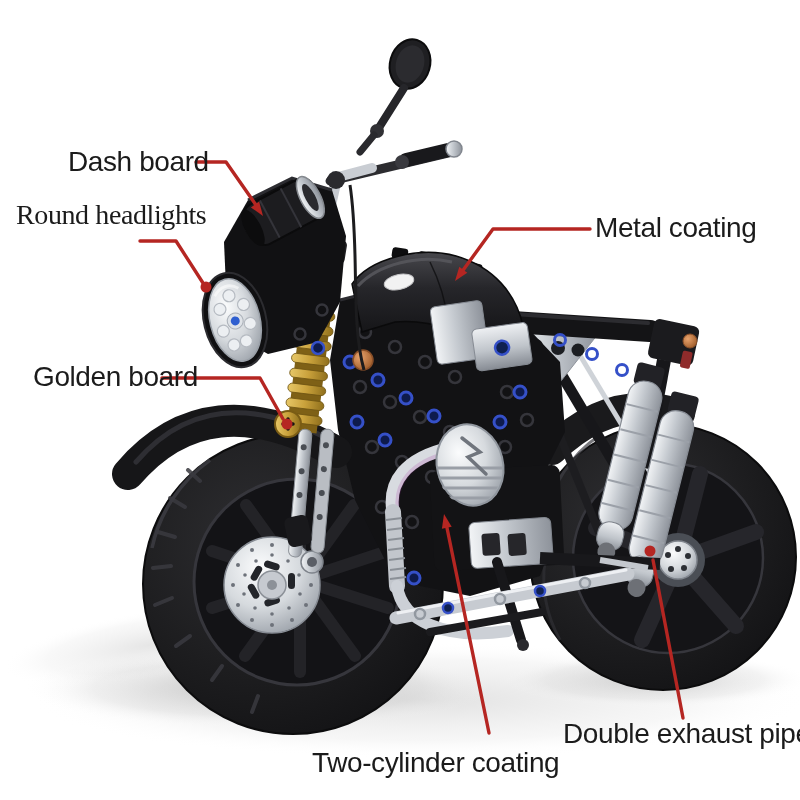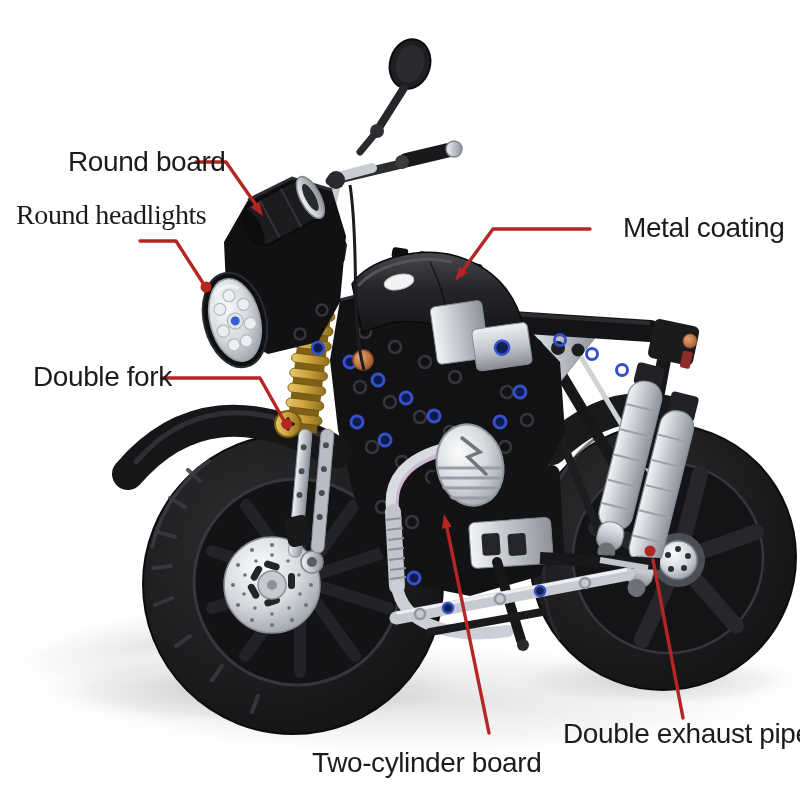--- a/index.html
+++ b/index.html
@@ -8,21 +8,21 @@
     font-family:"Liberation Sans","DejaVu Sans",sans-serif;
   }
   .stage svg{position:absolute;left:0;top:0;}
   .callout{
     position:absolute;font-size:28px;font-weight:500;line-height:1.05;
     color:var(--label-text,#1b1b1b);letter-spacing:-0.4px;white-space:nowrap;
     user-select:none;
   }
   #label-dash-board      {left:68px;  top:147px;}
   #label-round-headlights{left:16px;  top:200px;font-family:Liberation Serif, serif;}
-  #label-metal-coating   {left:623px; top:213px;}
+  #label-metal-coating   {left:595px; top:213px;}
   #label-golden-fork     {left:33px;  top:362px;}
   #label-two-cylinder    {left:312px; top:748px;}
   #label-double-exhaust  {left:563px; top:719px;}
   .leader{stroke:var(--leader-line,#b52622);stroke-width:3.4;fill:none;stroke-linecap:round;stroke-linejoin:round;}
   .leader-marker{fill:var(--leader-line,#b52622);stroke:none;}
 </style>
 </head>
 <body>
 
 <div class="stage">
@@ -443,20 +443,20 @@
     <polygon class="leader-marker" points="455,281 459.3,266.8 467.3,272.7"></polygon>
     <path class="leader" d="M 162 378 L 260 378 L 283 419"></path>
     <circle class="leader-marker" cx="287" cy="424" r="5.5"></circle>
     <path class="leader" d="M 489 733 L 446 523"></path>
     <polygon class="leader-marker" points="444,514 451.7,526.7 441.9,528.7"></polygon>
     <path class="leader" d="M 683 718 L 653 560"></path>
     <circle class="leader-marker" cx="650" cy="551" r="5.5"></circle>
   </g>
 </svg>
 
-<div class="callout" id="label-dash-board">Round board</div>
+<div class="callout" id="label-dash-board">Dash board</div>
 <div class="callout" id="label-round-headlights">Round headlights</div>
 <div class="callout" id="label-metal-coating">Metal coating</div>
-<div class="callout" id="label-golden-fork">Double fork</div>
-<div class="callout" id="label-two-cylinder">Two-cylinder board</div>
+<div class="callout" id="label-golden-fork">Golden board</div>
+<div class="callout" id="label-two-cylinder">Two-cylinder coating</div>
 <div class="callout" id="label-double-exhaust">Double exhaust pipe</div>
 
 </div>
 
 </body></html>

